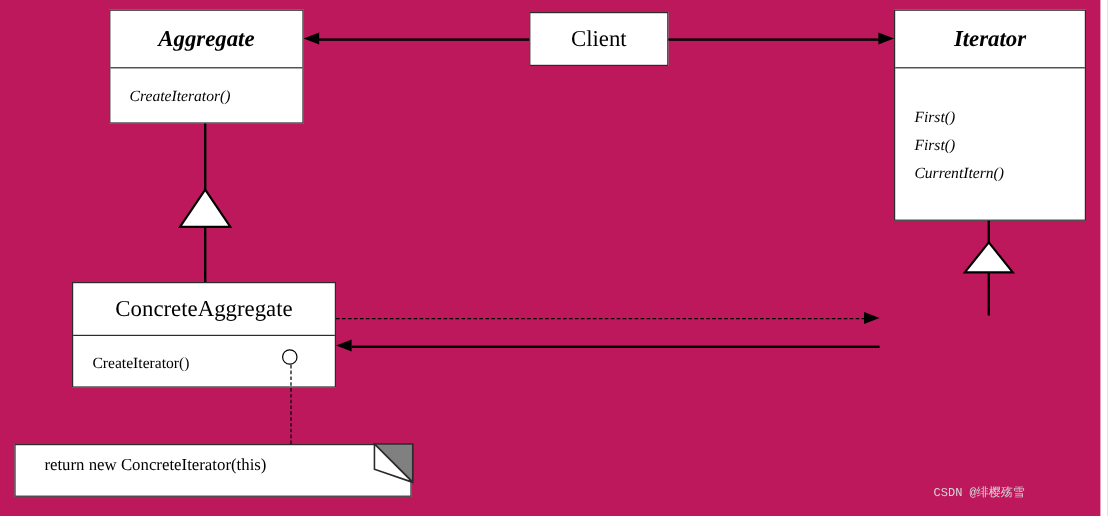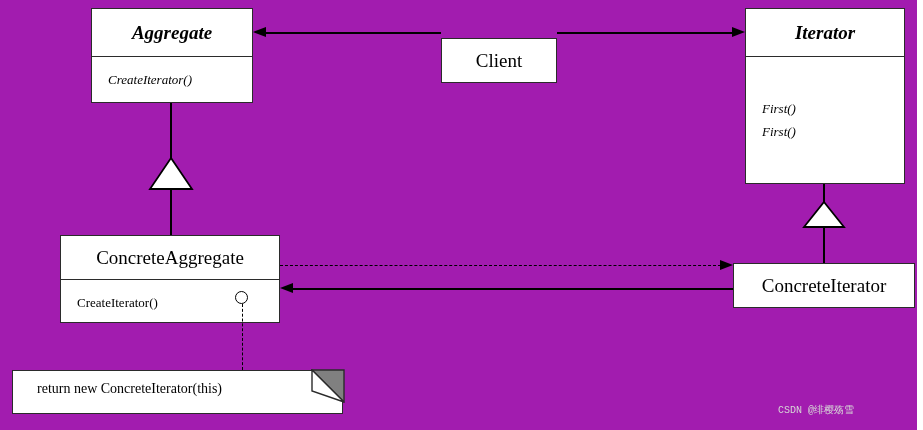--- a/index.html
+++ b/index.html
@@ -4,21 +4,21 @@
 <style>
   html, body {
     margin: 0;
     padding: 0;
     background: #ffffff;
   }
   #canvas {
     position: relative;
     width: 917px;
     height: 430px;
-    background: #a21caf;
+    background: #be185d;
     overflow: hidden;
     font-family: "Liberation Serif", "DejaVu Serif", serif;
   }
   .uml-box {
     position: absolute;
     box-sizing: border-box;
     border: 1.5px solid #2b2b2b;
     background: #ffffff;
   }
   .compartment {
@@ -143,50 +143,46 @@
 
   <div class="uml-box" style="left:91px; top:8px; width:162px; height:95px;">
     <div class="compartment divided" style="height:48px;">
       <span class="cls-title abstract">Aggregate</span>
     </div>
     <div class="ops" style="height:45px;">
       <span class="op abstract">CreateIterator()</span>
     </div>
   </div>
 
-  <div class="uml-box" style="left:441px; top:10px; width:116px; height:45px;margin-top:28px;">
+  <div class="uml-box" style="left:441px; top:10px; width:116px; height:45px;">
     <div class="compartment" style="height:100%;">
       <span class="cls-title plain">Client</span>
     </div>
   </div>
 
   <div class="uml-box" style="left:745px; top:8px; width:160px; height:176px;">
     <div class="compartment divided" style="height:48px;">
       <span class="cls-title abstract">Iterator</span>
     </div>
     <div class="ops" style="height:126px;">
       <span class="op abstract">First()</span>
       <span class="op abstract">First()</span>
+      <span class="op abstract">CurrentItern()</span>
     </div>
   </div>
 
   <div class="uml-box" style="left:60px; top:235px; width:220px; height:88px;">
     <div class="compartment divided" style="height:44px;">
       <span class="cls-title concrete">ConcreteAggregate</span>
     </div>
     <div class="ops" style="height:44px;">
       <span class="op plain">CreateIterator()</span>
     </div>
   </div>
 
-  <div class="uml-box" style="left:733px; top:263px; width:182px; height:45px;">
-    <div class="compartment" style="height:100%;">
-      <span class="cls-title concrete">ConcreteIterator</span>
-    </div>
-  </div>
 
   <div class="ln ln-h" style="left:265px; top:32px; width:176px;"></div>
   <div class="arrow-left" style="left:253px; top:26.5px;"></div>
 
   <div class="ln ln-h" style="left:557px; top:32px; width:176px;"></div>
   <div class="arrow-right" style="left:732px; top:26.5px;"></div>
 
   <div class="ln ln-v" style="left:170px; top:103px; width:1.8px; height:58px;"></div>
   <div class="gen-triangle" style="left:152px; top:158px;
               border-left:19px solid transparent;

